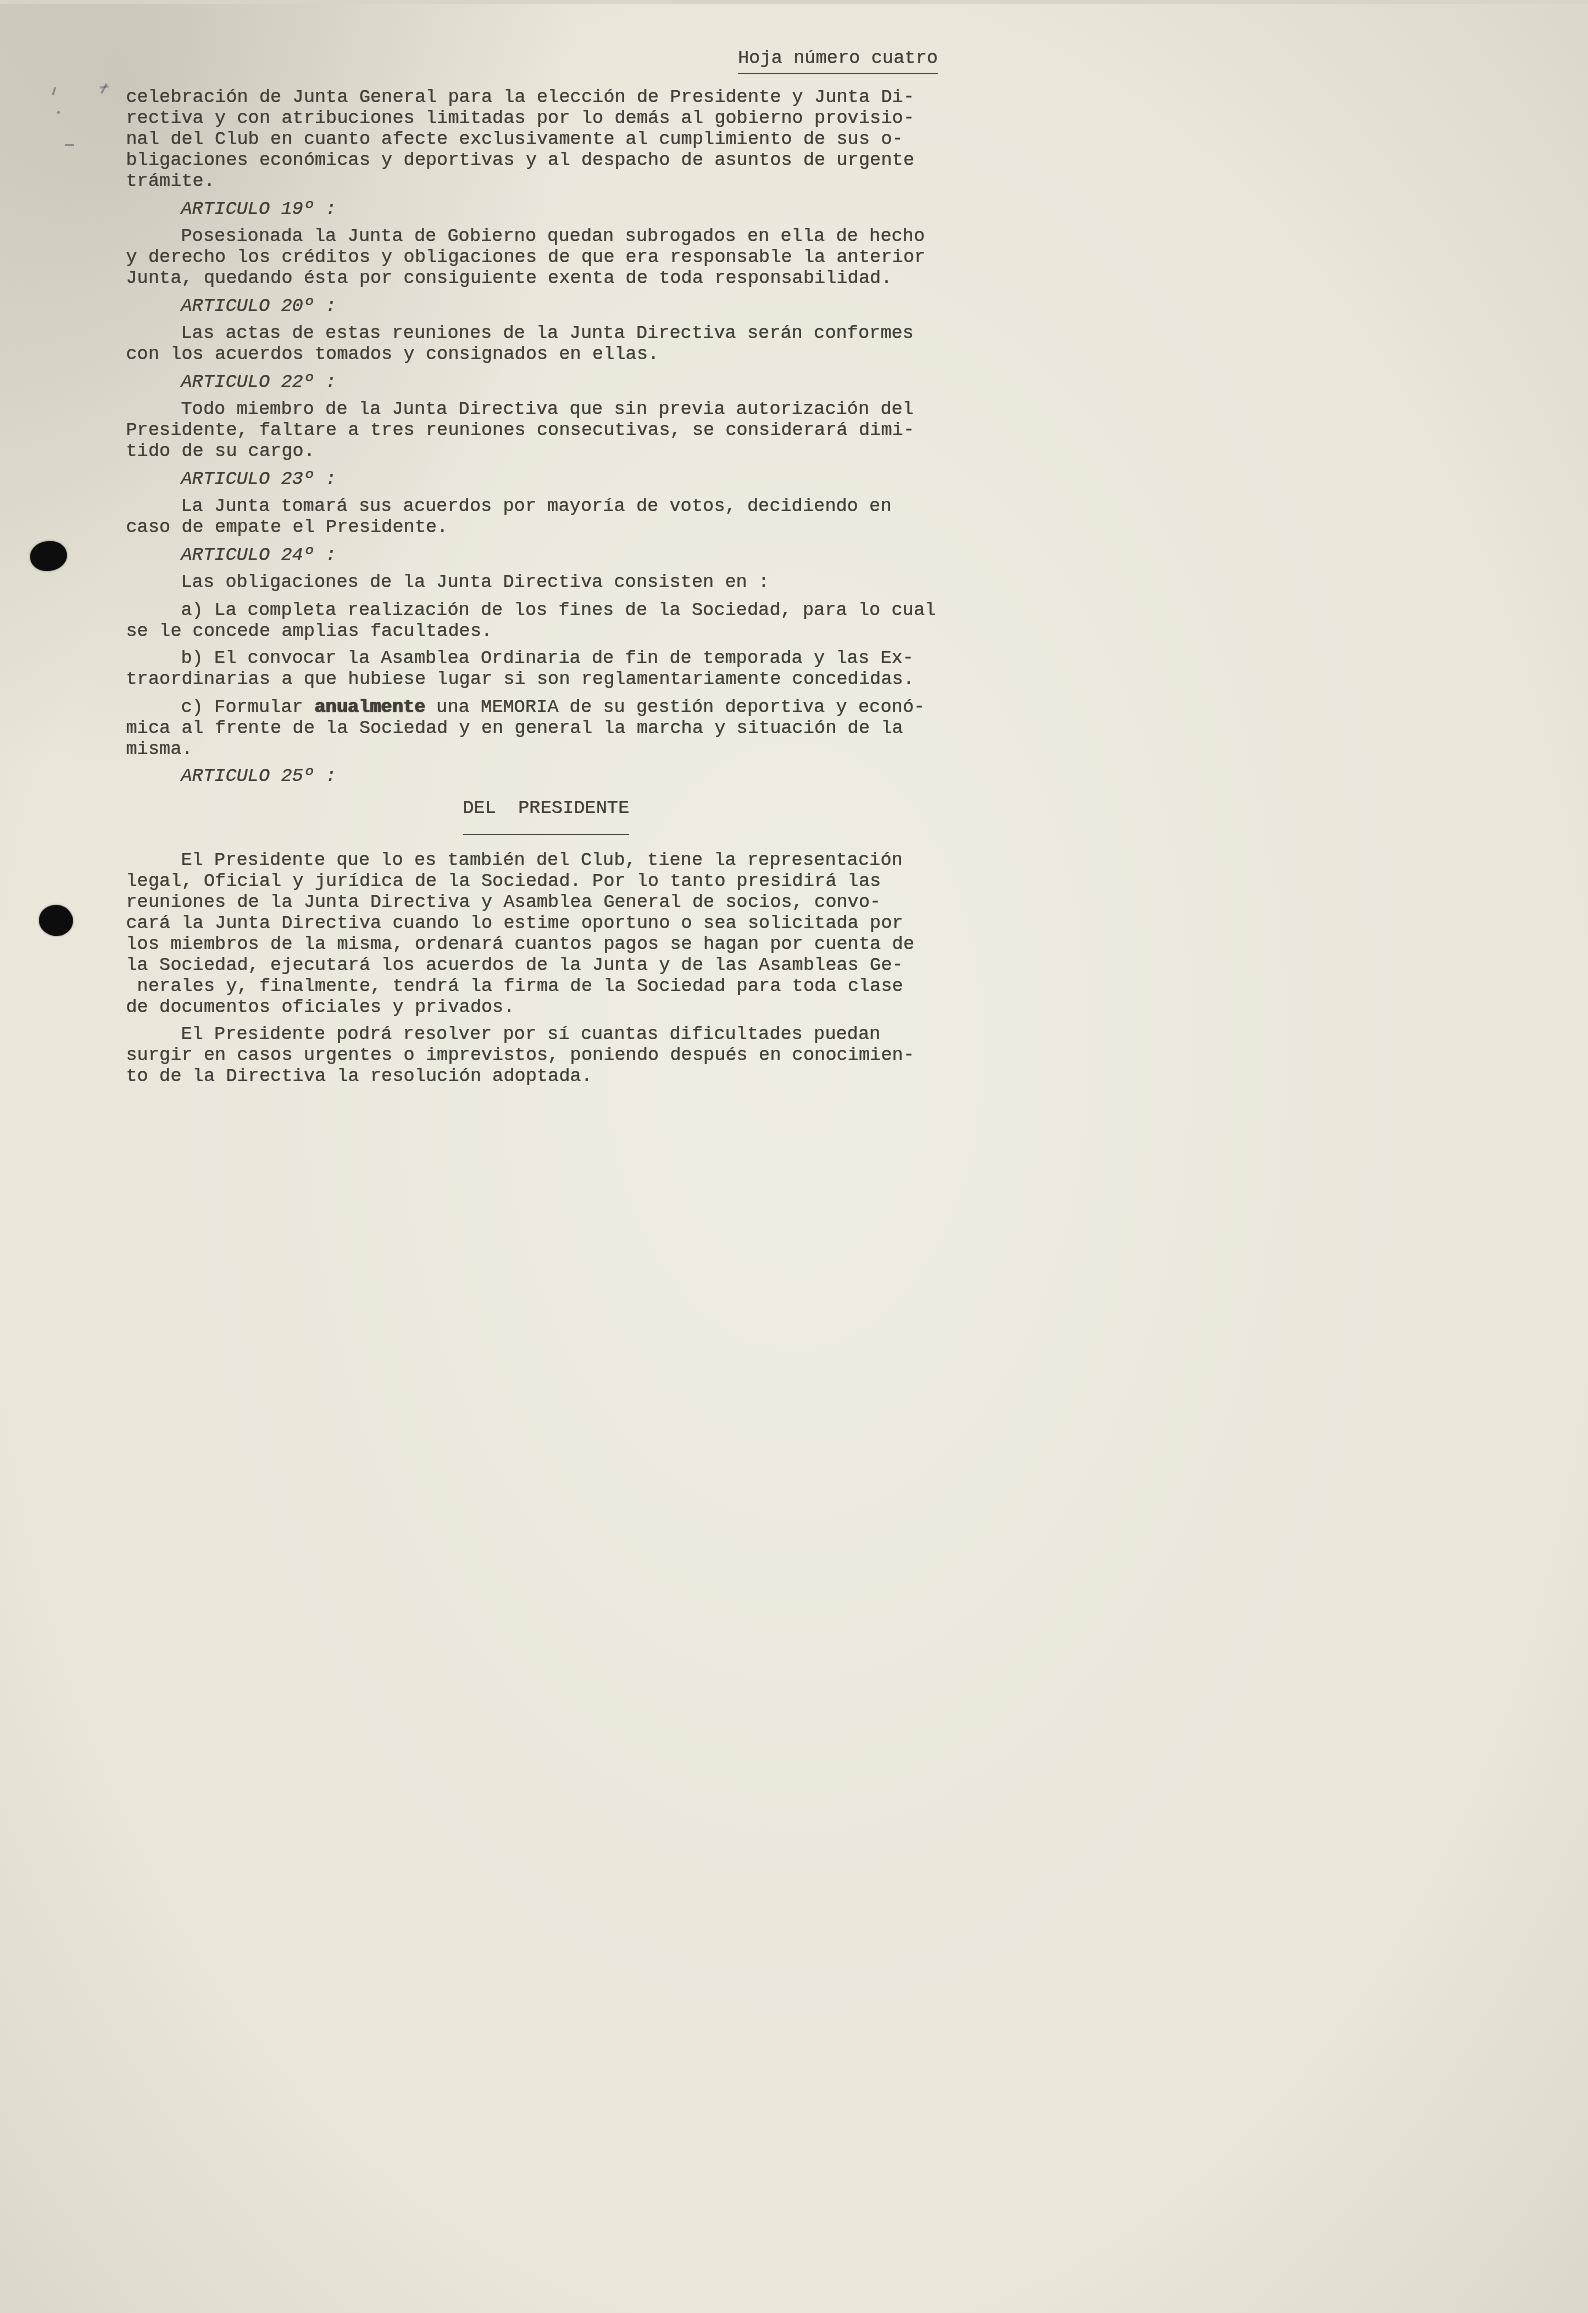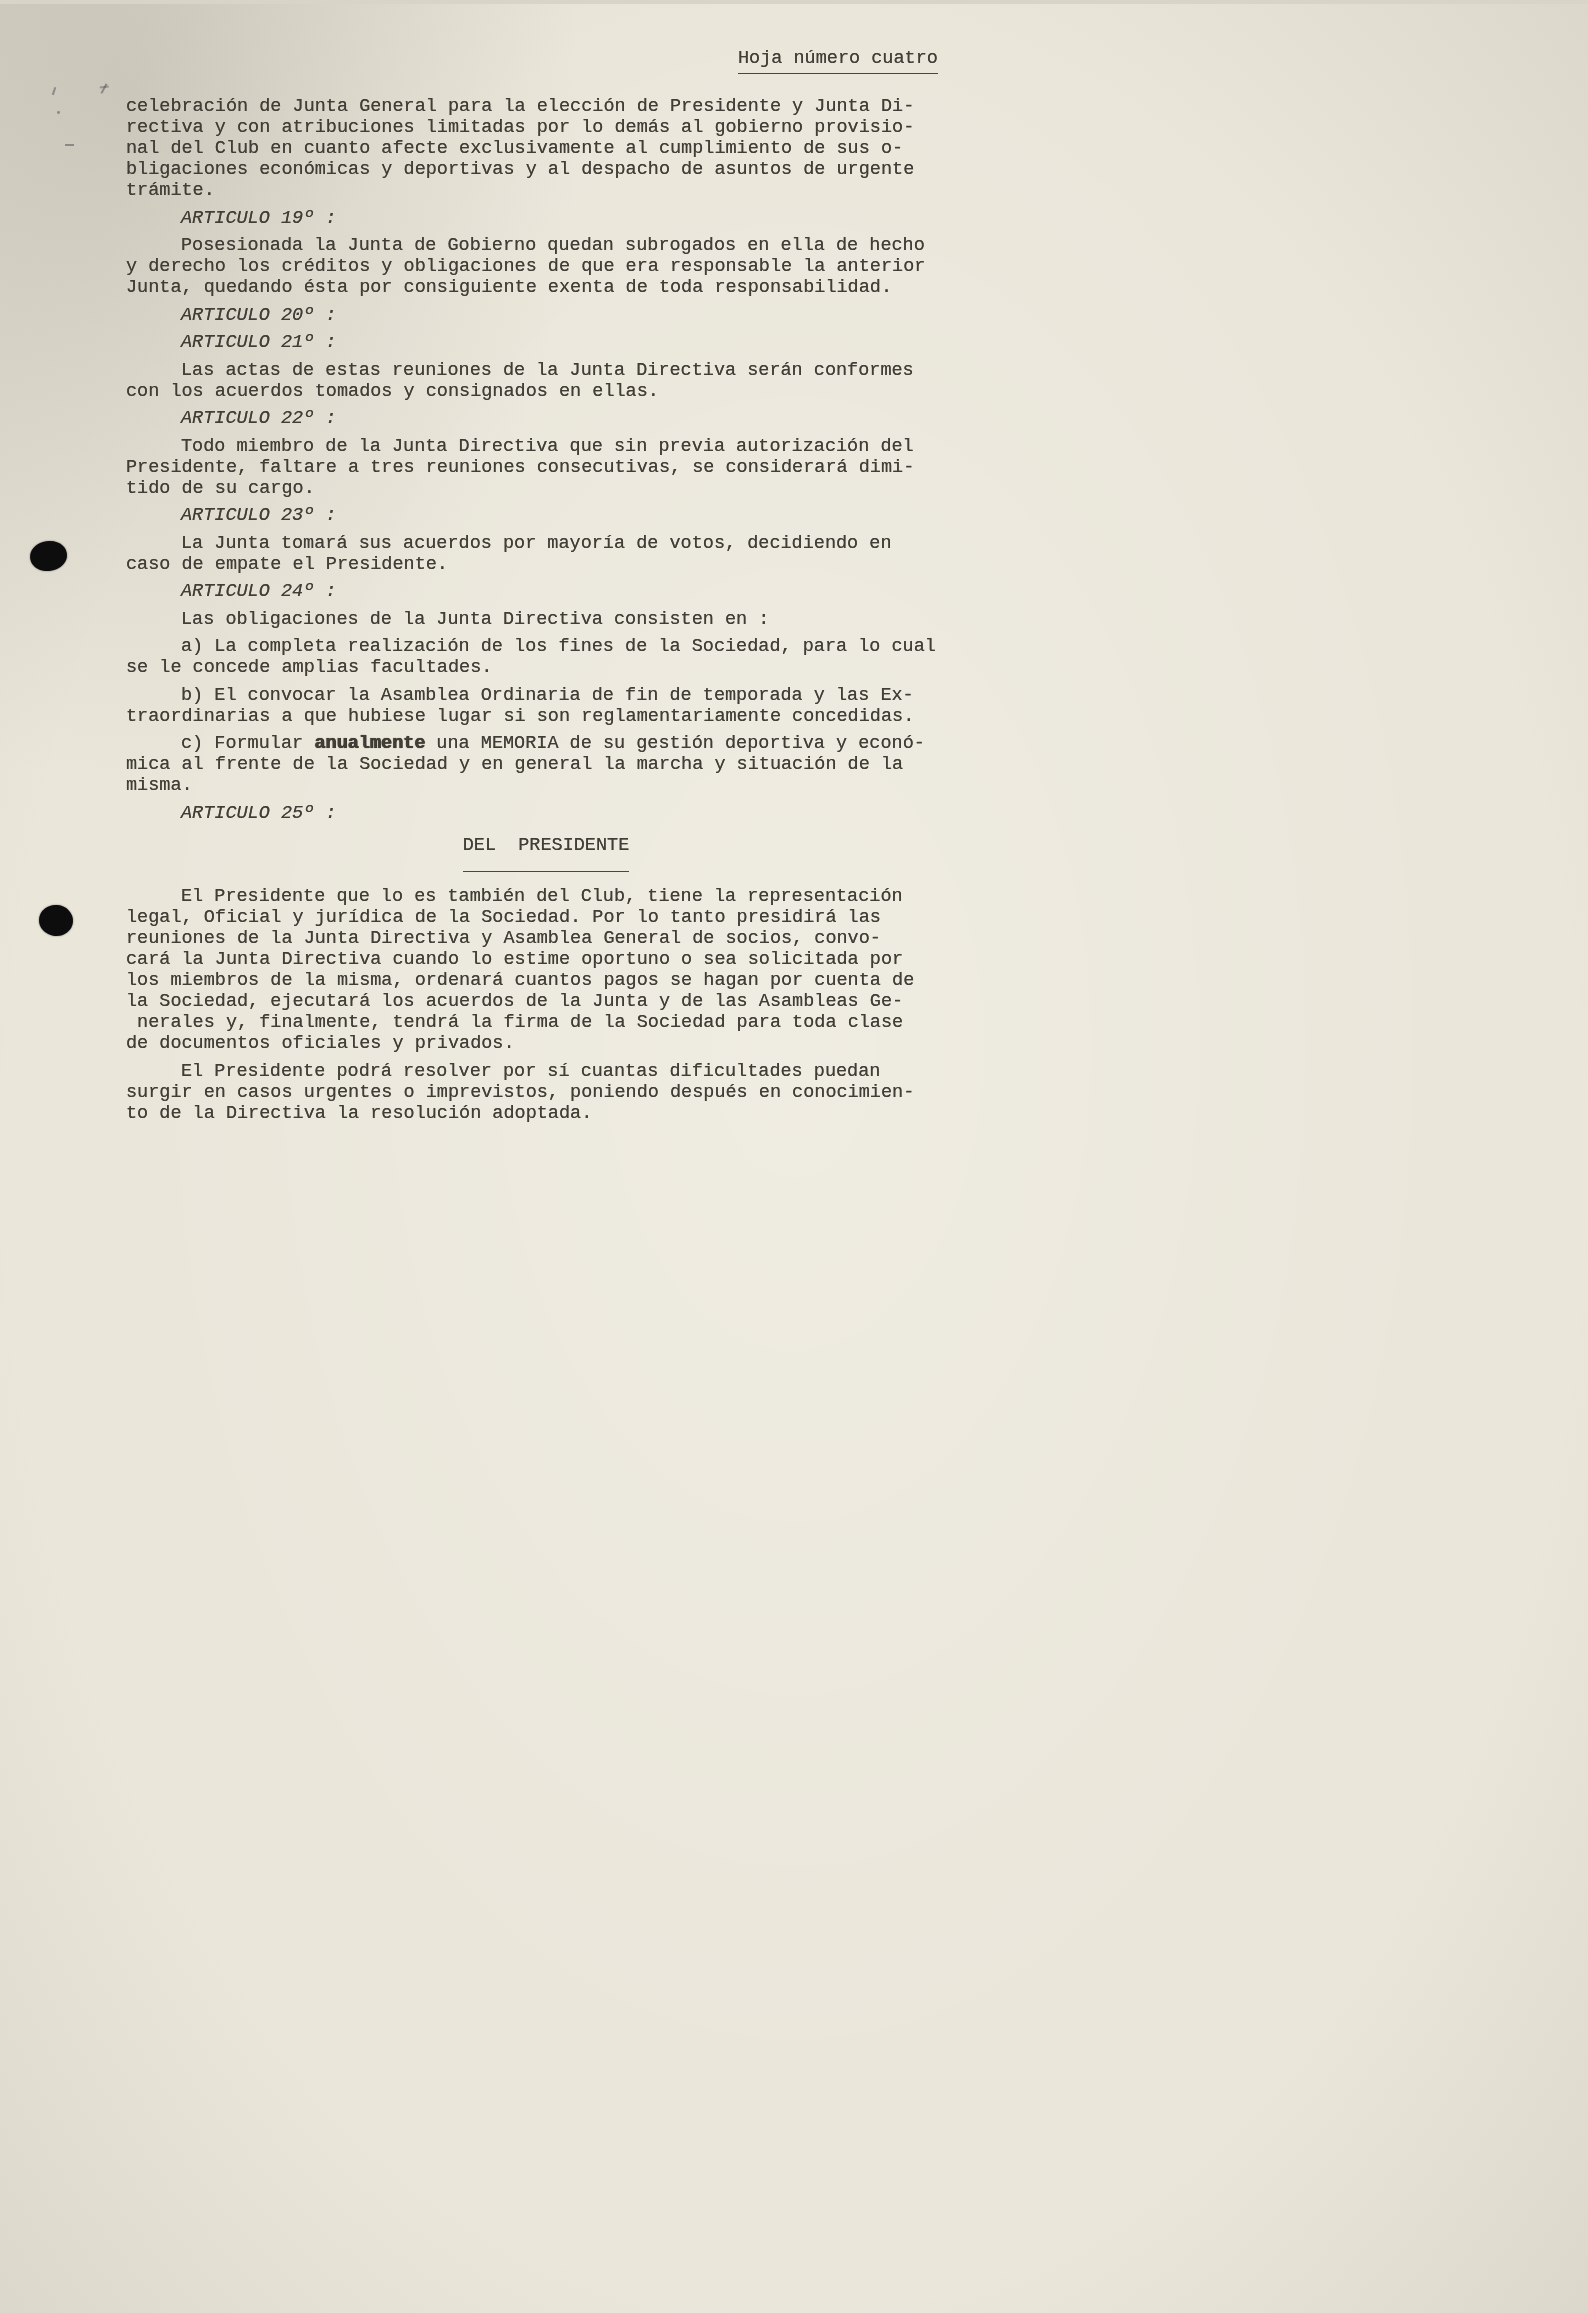--- a/index.html
+++ b/index.html
@@ -27,21 +27,21 @@
     left: 738px;
     font-size: 18.5px;
     line-height: 22px;
     white-space: pre;
     border-bottom: 1.8px solid #4a473f;
     padding-bottom: 2.8px;
     text-shadow: 0 0 0.6px rgba(58,55,48,0.8);
   }
   .text-column {
     position: absolute;
-    top: 92px;
+    top: 83px;
     left: 126px;
     width: 840px;
     font-size: 18.5px;
     line-height: 21px;
     text-shadow: 0 0 0.6px rgba(58,55,48,0.8);
   }
   .para {
     white-space: pre-wrap;
     margin: 0 0 6.5px 0;
   }
@@ -108,21 +108,20 @@
 bligaciones económicas y deportivas y al despacho de asuntos de urgente
 trámite.</p>
 
     <p class="article">ARTICULO 19º :</p>
     <p class="para indent">Posesionada la Junta de Gobierno quedan subrogados en ella de hecho
 y derecho los créditos y obligaciones de que era responsable la anterior
 Junta, quedando ésta por consiguiente exenta de toda responsabilidad.</p>
 
     <p class="article">ARTICULO 20º :</p>
 
-    <p class="article">ARTICULO 21º :</p>
     <p class="para indent">Las actas de estas reuniones de la Junta Directiva serán conformes
 con los acuerdos tomados y consignados en ellas.</p>
 
     <p class="article">ARTICULO 22º :</p>
     <p class="para indent">Todo miembro de la Junta Directiva que sin previa autorización del
 Presidente, faltare a tres reuniones consecutivas, se considerará dimi-
 tido de su cargo.</p>
 
     <p class="article">ARTICULO 23º :</p>
     <p class="para indent">La Junta tomará sus acuerdos por mayoría de votos, decidiendo en

